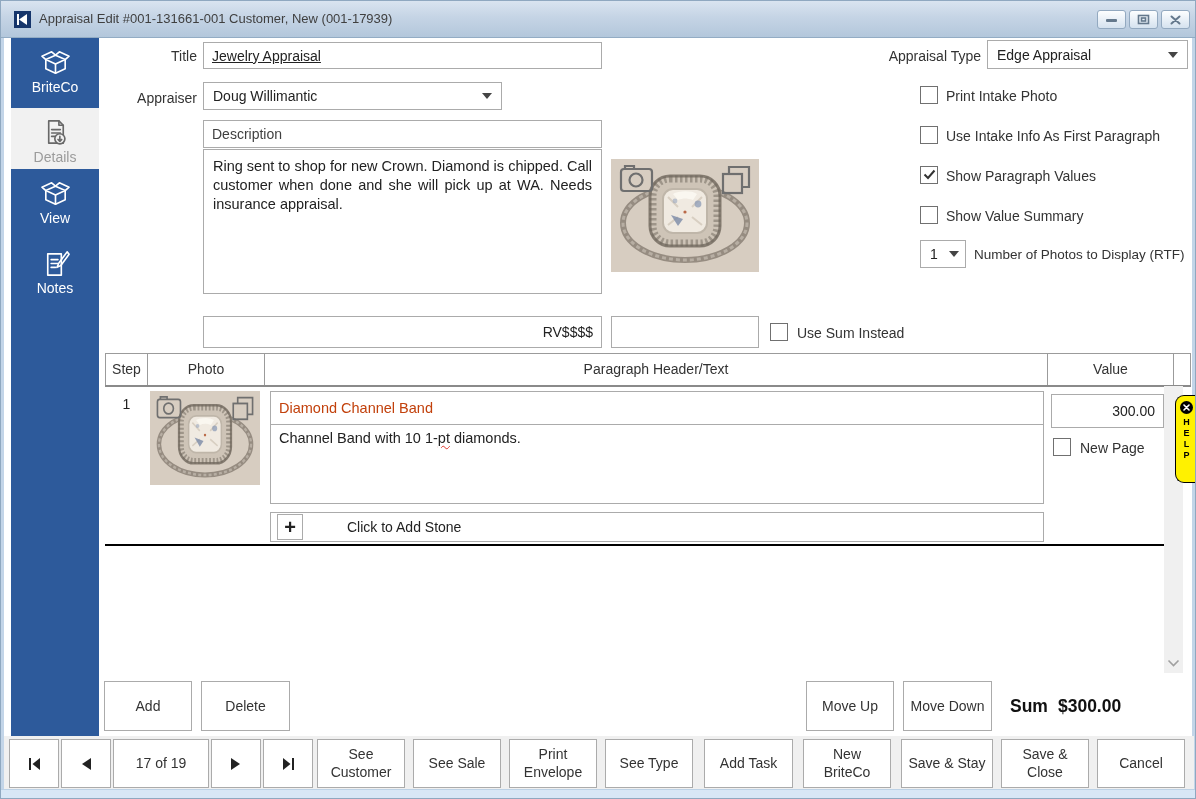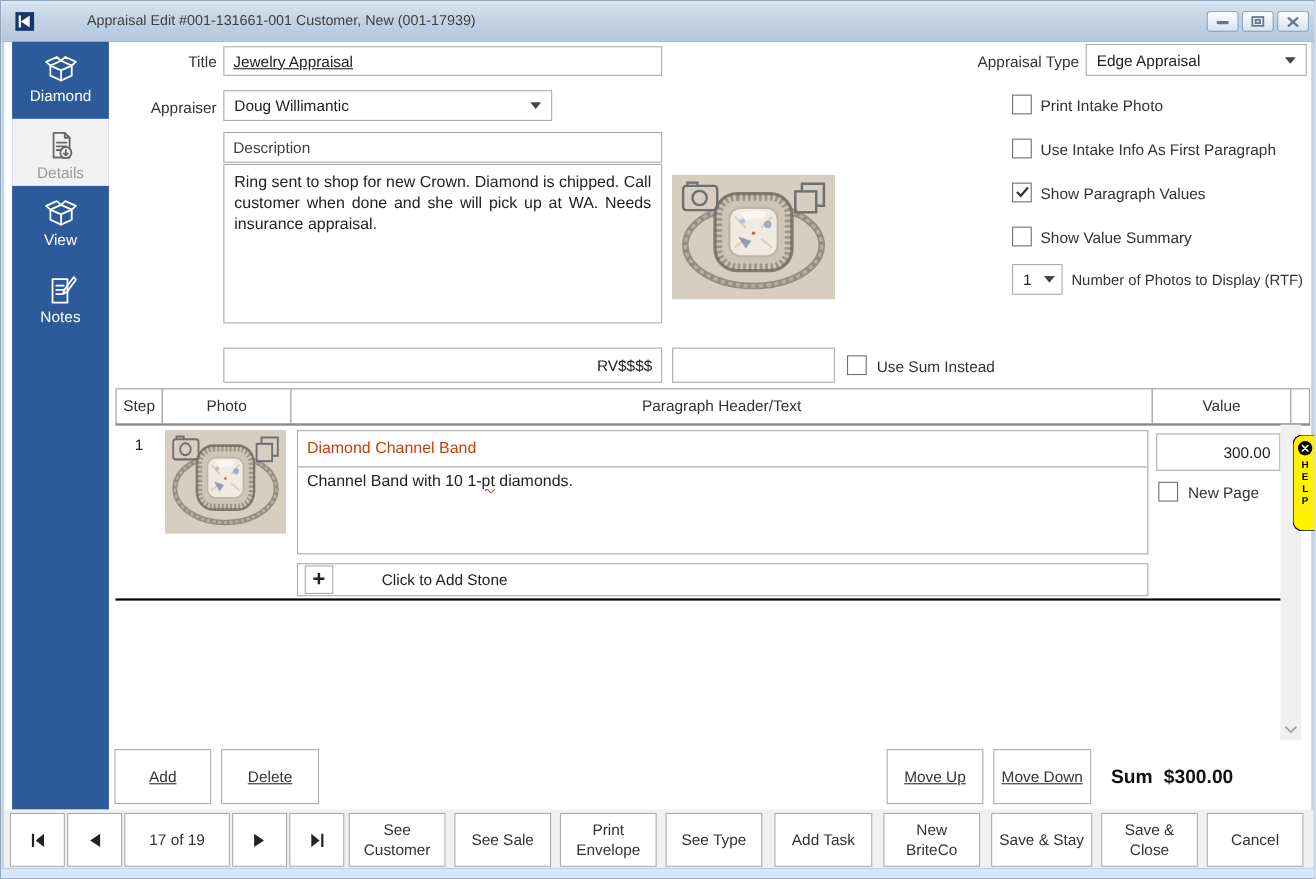--- a/index.html
+++ b/index.html
@@ -6,21 +6,21 @@
   html,body { background:#fff; }
   body { font-family:"Liberation Sans", sans-serif; }
   .window { position:relative; width:1196px; height:799px; background:#fff; overflow:hidden;
             border:1px solid #8FA8C0; }
 
   
   .titlebar { position:absolute; left:0; top:0; width:1196px; height:37px;
     background:linear-gradient(180deg,#D9E4F0 0%,#C5D4E5 45%,#B3C7DB 100%);
     border-bottom:1px solid #93ACC4; }
   .logo { position:absolute; left:13px; top:10px; width:17px; height:17px; background:#16356B; }
-  .title-text { position:absolute; left:38px; top:0; line-height:36px; font-size:13px; color:#3F3F3F; white-space:nowrap;margin-left:40px; }
+  .title-text { position:absolute; left:38px; top:0; line-height:36px; font-size:13px; color:#3F3F3F; white-space:nowrap; }
   .win-btn { position:absolute; top:9px; width:29px; height:19px;
     background:linear-gradient(180deg,#FDFEFF,#D5E2EF); border:1px solid #93A9C0; border-radius:3px;
     display:flex; align-items:center; justify-content:center; cursor:pointer; }
   .win-btn svg { display:block; }
 
   
   .frame-left  { position:absolute; left:0; top:37px; bottom:9px; width:3px; background:#C3D5E8; }
   .frame-right { position:absolute; right:0; top:37px; bottom:9px; width:3px; background:#C3D5E8; }
   .bottom-strip{ position:absolute; left:0; right:0; bottom:0; height:9px; background:#D8E7F6; border-top:1px solid #BDD2E6; }
 
@@ -73,21 +73,21 @@
   
   .help-tab { position:absolute; left:1174px; top:394px; width:22px; height:88px; background:#FFF100;
     border:1px solid #000; border-right:none; border-radius:9px 0 0 9px; cursor:pointer; }
   .help-close { width:13px; height:13px; border-radius:50%; background:#000; margin:5px auto 0; display:flex; align-items:center; justify-content:center; }
   .help-letters { width:10px; margin:3px auto 0; font-size:9px; font-weight:bold; line-height:11px;
     color:#000; text-align:center; word-break:break-all; }
 
   
   .act-btn { position:absolute; top:680px; height:50px; background:#fff; border:1px solid #ABABAB;
     font-size:14px; color:#333; display:flex; align-items:center; justify-content:center; cursor:pointer;
-    font-family:"Liberation Sans", sans-serif;text-decoration:underline; }
+    font-family:"Liberation Sans", sans-serif; }
   .sum { position:absolute; left:1009px; top:680px; height:50px; line-height:50px;
     font-size:17.5px; font-weight:bold; color:#111; white-space:nowrap; }
   .sum .sum-value { margin-left:10px; }
 
   
   .navbar { position:absolute; left:3px; top:735px; width:1190px; height:55px; background:#F0F0F0; }
   .nav-btn { position:absolute; top:3px; height:49px; background:#fff; border:1px solid #ABABAB;
     font-size:14px; color:#333; display:flex; align-items:center; justify-content:center;
     text-align:center; line-height:1.25; padding:0 4px; cursor:pointer; font-family:"Liberation Sans", sans-serif; }
   .nav-btn svg { display:block; }
@@ -156,21 +156,21 @@
 
   <div class="sidebar">
     <div class="tab" style="height:70px">
       <svg viewBox="0 0 32 32" fill="none" stroke-width="1.7" stroke-linejoin="round" stroke-linecap="round">
         <path d="M6 13 L16 8.5 L26 13 L16 17.5 Z"></path>
           <path d="M6 13 V22.5 L16 27 L26 22.5 V13"></path>
           <path d="M16 17.5 V27"></path>
         <path d="M6 13 L2 9.5 L12 5 L16 8.5"></path>
           <path d="M26 13 L30 9.5 L20 5 L16 8.5"></path>
       </svg>
-      <div class="tab-label">Diamond</div>
+      <div class="tab-label">BriteCo</div>
     </div>
     <div class="tab active" style="height:61px">
       <svg viewBox="0 0 32 32" fill="none" stroke-width="1.7" stroke-linejoin="round" stroke-linecap="round">
         <path d="M9 4 H19.5 L24 8.5 V27 H9 Z"></path>
           <path d="M19.5 4 V8.5 H24"></path>
         <path d="M12 13 H21 M12 16.5 H21 M12 20 H16"></path>
         <circle cx="20.5" cy="22.5" r="5.2" fill="#F1F1F1"></circle>
         <path d="M20.5 20 V25 M18.6 23.2 L20.5 25.1 L22.4 23.2"></path>
       </svg>
       <div class="tab-label">Details</div>

